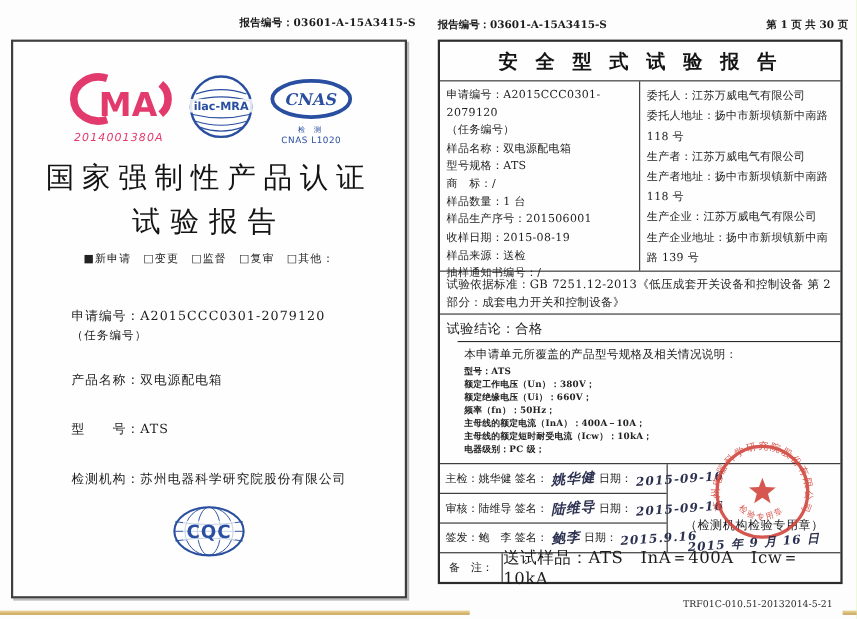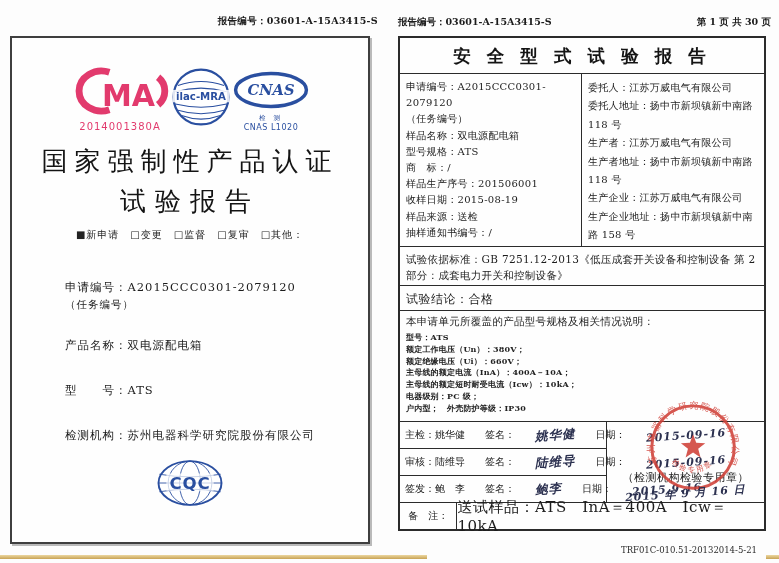--- a/index.html
+++ b/index.html
@@ -3,23 +3,23 @@
 <meta charset="utf-8">
 <style>
   html,body{margin:0;padding:0;background:#e9e9e9;}
   .canvas{position:relative;width:779px;height:563px;background:#bef264;overflow:hidden;
           font-family:"DejaVu Serif","Liberation Serif",serif;color:#1c1c1c;}
   
   .page-left{position:absolute;left:0;top:0;width:390px;height:563px;background:#fdfdfd;}
   .lp-report-no{position:absolute;top:15px;right:12px;font-size:9.5px;font-weight:bold;letter-spacing:.3px;}
   .cover-box{position:absolute;left:10px;top:36px;width:356px;height:504px;border:2px solid #3f3f3f;
              box-shadow:2px 2px 0 rgba(60,60,60,.35);background:#fefefe;}
-  .logos{position:absolute;top:26px;left:0;width:100%;display:flex;justify-content:center;align-items:flex-end;}
+  .logos{position:absolute;top:26px;left:0;width:100%;display:flex;justify-content:center;align-items:center;gap:12px;}
   .cma-wrap{text-align:center;}
-  .cma-num{color:#e23a6d;font-size:10px;letter-spacing:1px;font-family:"DejaVu Sans","Liberation Sans",sans-serif;margin-top:1px;}
+  .cma-num{color:#e23a6d;font-size:10px;letter-spacing:1px;font-family:"DejaVu Sans","Liberation Sans",sans-serif;margin-top:1px;font-style:italic;}
   .ilac-wrap{margin-top:2px;}
   .cnas-wrap{text-align:center;margin-top:6px;}
   .cnas-sub{color:#2a4fa0;font-size:6.5px;letter-spacing:3px;margin-top:1px;}
   .cnas-code{color:#2a4fa0;font-size:8px;font-family:"DejaVu Sans","Liberation Sans",sans-serif;letter-spacing:.5px;}
   .cover-title1{position:absolute;top:106px;width:100%;text-align:center;font-size:26px;letter-spacing:7px;color:#141414;}
   .cover-title2{position:absolute;top:146px;width:100%;text-align:center;font-size:26px;letter-spacing:9px;color:#141414;}
   .check-line{position:absolute;top:190px;width:100%;text-align:center;font-size:10px;letter-spacing:1px;color:#222;}
   .cover-fields{position:absolute;left:53px;top:238px;font-size:11.5px;letter-spacing:1px;}
   .cf-line{margin:0;}
   .cf-appno{margin-top:4px;}
@@ -35,26 +35,26 @@
   .rp-table{position:absolute;left:8px;top:36px;width:364px;border:2px solid #2b2b2b;background:#fefefe;}
   .row-title{height:35px;display:flex;align-items:center;justify-content:center;
              font-size:17.5px;letter-spacing:5px;font-weight:600;color:#141414;}
   .row-info{display:flex;border-top:1.5px solid #2b2b2b;height:172px;}
   .info-col-left{width:50%;border-right:1.5px solid #2b2b2b;padding:5px 3px 0 6px;box-sizing:border-box;}
   .info-col-right{flex:1;padding:5px 4px 0 6px;box-sizing:border-box;}
   .il-line{font-size:10px;line-height:16.2px;letter-spacing:.3px;}
   .ir-line{font-size:10px;line-height:18.4px;letter-spacing:.3px;}
   .row-standard{border-top:1.5px solid #2b2b2b;padding:4px 6px;font-size:10.5px;line-height:16px;height:30px;letter-spacing:.3px;}
   .row-conclusion{border-top:1.5px solid #2b2b2b;padding:5px 6px;font-size:12px;height:14px;letter-spacing:.5px;}
-  .row-coverage{border-top:1.5px solid #2b2b2b;padding:4px 6px 0 6px;height:106px;}
+  .row-coverage{border-top:1.5px solid #2b2b2b;padding:4px 6px 0 6px;height:106px;margin-left:16px;}
   .cov-title{font-size:10.5px;margin-bottom:3px;letter-spacing:.3px;}
   .cov-line{font-size:8px;font-weight:600;line-height:11.8px;letter-spacing:.2px;color:#222;}
   .row-sign{display:flex;border-top:1.5px solid #2b2b2b;height:80px;position:relative;}
   .sign-left{width:57%;border-right:1.5px solid #2b2b2b;display:flex;flex-direction:column;box-sizing:border-box;}
-  .sig-row{flex:1;display:flex;align-items:center;padding:0 5px;font-size:10px;gap:20px;white-space:nowrap;}
+  .sig-row{flex:1;display:flex;align-items:center;padding:0 5px;font-size:10px;gap:3px;white-space:nowrap;}
   .sig-row + .sig-row{border-top:1.5px solid #2b2b2b;}
   .hand{font-style:italic;font-weight:bold;color:#2c3150;transform:rotate(-4deg);display:inline-block;
         font-size:12.5px;letter-spacing:1px;}
   .hand.date{font-size:11px;}
   .sign-right{flex:1;position:relative;}
   .stamp-svg{position:absolute;left:50%;top:-24px;transform:translateX(-44%);opacity:.88;z-index:2;}
   .stamp-caption{position:absolute;bottom:17px;width:100%;text-align:center;font-size:11px;z-index:1;letter-spacing:.5px;}
   .stamp-date{position:absolute;bottom:1px;width:100%;text-align:center;z-index:3;}
   .row-remark{display:flex;border-top:1.5px solid #2b2b2b;height:26px;}
   .remark-label{width:15.5%;border-right:1.5px solid #2b2b2b;display:flex;align-items:center;justify-content:center;font-size:10px;text-align:center;}
@@ -148,48 +148,49 @@
 
       <div class="row-title">安 全 型 式 试 验 报 告</div>
 
       <div class="row-info">
         <div class="info-col-left">
           <div class="il-line">申请编号：A2015CCC0301-2079120</div>
           <div class="il-line">（任务编号）</div>
           <div class="il-line">样品名称：双电源配电箱</div>
           <div class="il-line">型号规格：ATS</div>
           <div class="il-line">商　标：/</div>
+          <div class="il-line">样品数量：1 台</div>
           <div class="il-line">样品生产序号：201506001</div>
           <div class="il-line">收样日期：2015-08-19</div>
           <div class="il-line">样品来源：送检</div>
           <div class="il-line">抽样通知书编号：/</div>
         </div>
         <div class="info-col-right">
           <div class="ir-line">委托人：江苏万威电气有限公司</div>
           <div class="ir-line">委托人地址：扬中市新坝镇新中南路 118 号</div>
           <div class="ir-line">生产者：江苏万威电气有限公司</div>
           <div class="ir-line">生产者地址：扬中市新坝镇新中南路 118 号</div>
           <div class="ir-line">生产企业：江苏万威电气有限公司</div>
-          <div class="ir-line">生产企业地址：扬中市新坝镇新中南路 158 号</div>
+          <div class="ir-line">生产企业地址：扬中市新坝镇新中南路 139 号</div>
         </div>
       </div>
 
       <div class="row-standard">试验依据标准：GB 7251.12-2013《低压成套开关设备和控制设备 第 2 部分：成套电力开关和控制设备》</div>
 
       <div class="row-conclusion">试验结论：合格</div>
 
       <div class="row-coverage">
         <div class="cov-title">本申请单元所覆盖的产品型号规格及相关情况说明：</div>
         <div class="cov-line">型号：ATS</div>
         <div class="cov-line">额定工作电压（Un）：380V；</div>
         <div class="cov-line">额定绝缘电压（Ui）：660V；</div>
+        <div class="cov-line">频率（fn）：50Hz；</div>
         <div class="cov-line">主母线的额定电流（InA）：400A－10A；</div>
         <div class="cov-line">主母线的额定短时耐受电流（Icw）：10kA；</div>
         <div class="cov-line">电器级别：PC 级；</div>
-        <div class="cov-line">户内型；　外壳防护等级：IP30</div>
       </div>
 
       <div class="row-sign">
         <div class="sign-left">
           <div class="sig-row">
             <span>主检：姚华健</span>
             <span>签名：</span>
             <span class="hand">姚华健</span>
             <span>日期：</span>
             <span class="hand date">2015-09-16</span>

